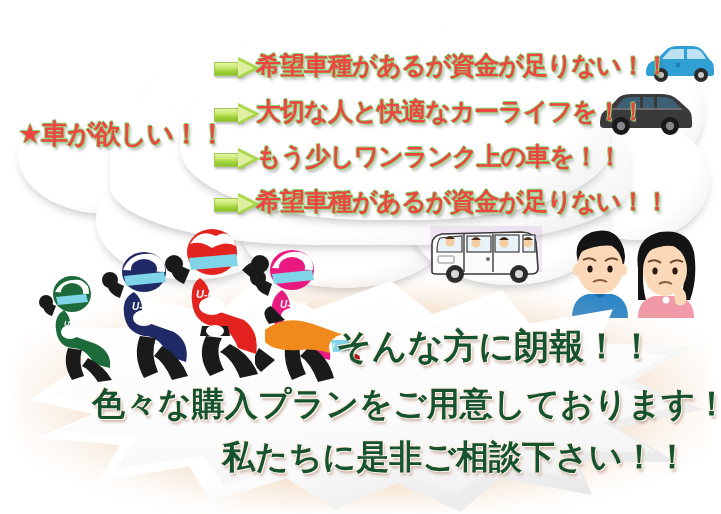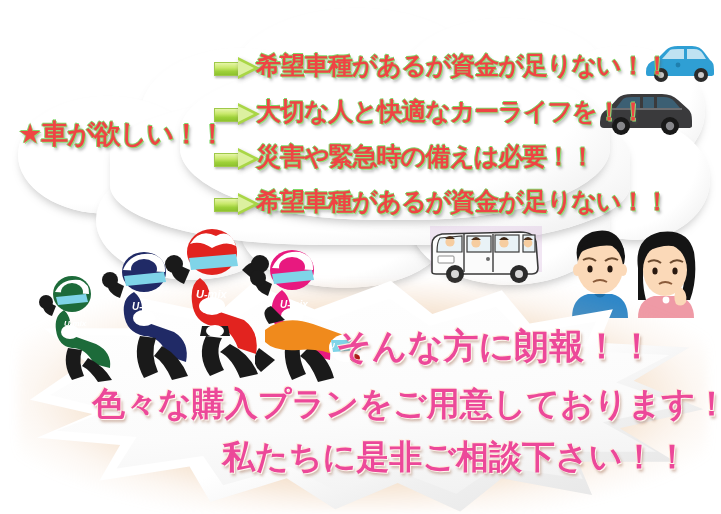--- a/index.html
+++ b/index.html
@@ -91,21 +91,21 @@
       96% 31%, 88% 44%, 98% 55%, 86% 63%, 94% 77%, 81% 77%, 83% 90%,
       70% 84%, 64% 97%, 55% 86%, 46% 96%, 39% 84%, 29% 93%, 26% 79%,
       13% 85%, 16% 70%, 4% 67%, 12% 57%
     );
     opacity:.96;
   }
 
   
   .red-line{
     position:absolute;
-    color:#ec4899;
+    color:#14532d;
     font-weight:bold;
     white-space:nowrap;
     letter-spacing:0px;
     text-shadow:
       1px 1px 0 #fff7ef,
       -1px -1px 0 #ffe9da,
       2px 3px 3px rgba(150,90,60,.45);
   }
   .red-1{left:336px;top:326px;font-size:35px;line-height:40px;}
   .red-2{left:92px;top:385px;font-size:33px;line-height:38px;}
@@ -174,21 +174,21 @@
       <div class="head"></div>
       <div class="head2"></div>
   </div>
   <div class="green-line bullet-line" style="top:98px;">大切な人と快適なカーライフを！！</div>
 
   <div class="arrow" style="left:214px;top:148px;">
     <div class="shaft"></div>
       <div class="head"></div>
       <div class="head2"></div>
   </div>
-  <div class="green-line bullet-line" style="top:143px;">災害や緊急時の備えは必要！！</div>
+  <div class="green-line bullet-line" style="top:143px;">もう少しワンランク上の車を！！</div>
 
   <div class="arrow" style="left:214px;top:193px;">
     <div class="shaft"></div>
       <div class="head"></div>
       <div class="head2"></div>
   </div>
   <div class="green-line bullet-line" style="top:188px;">希望車種があるが資金が足りない！！</div>
 
   <div class="veh" style="left:424px;top:222px;width:124px;height:74px;">
     <svg width="124" height="74" viewBox="0 0 124 74">

